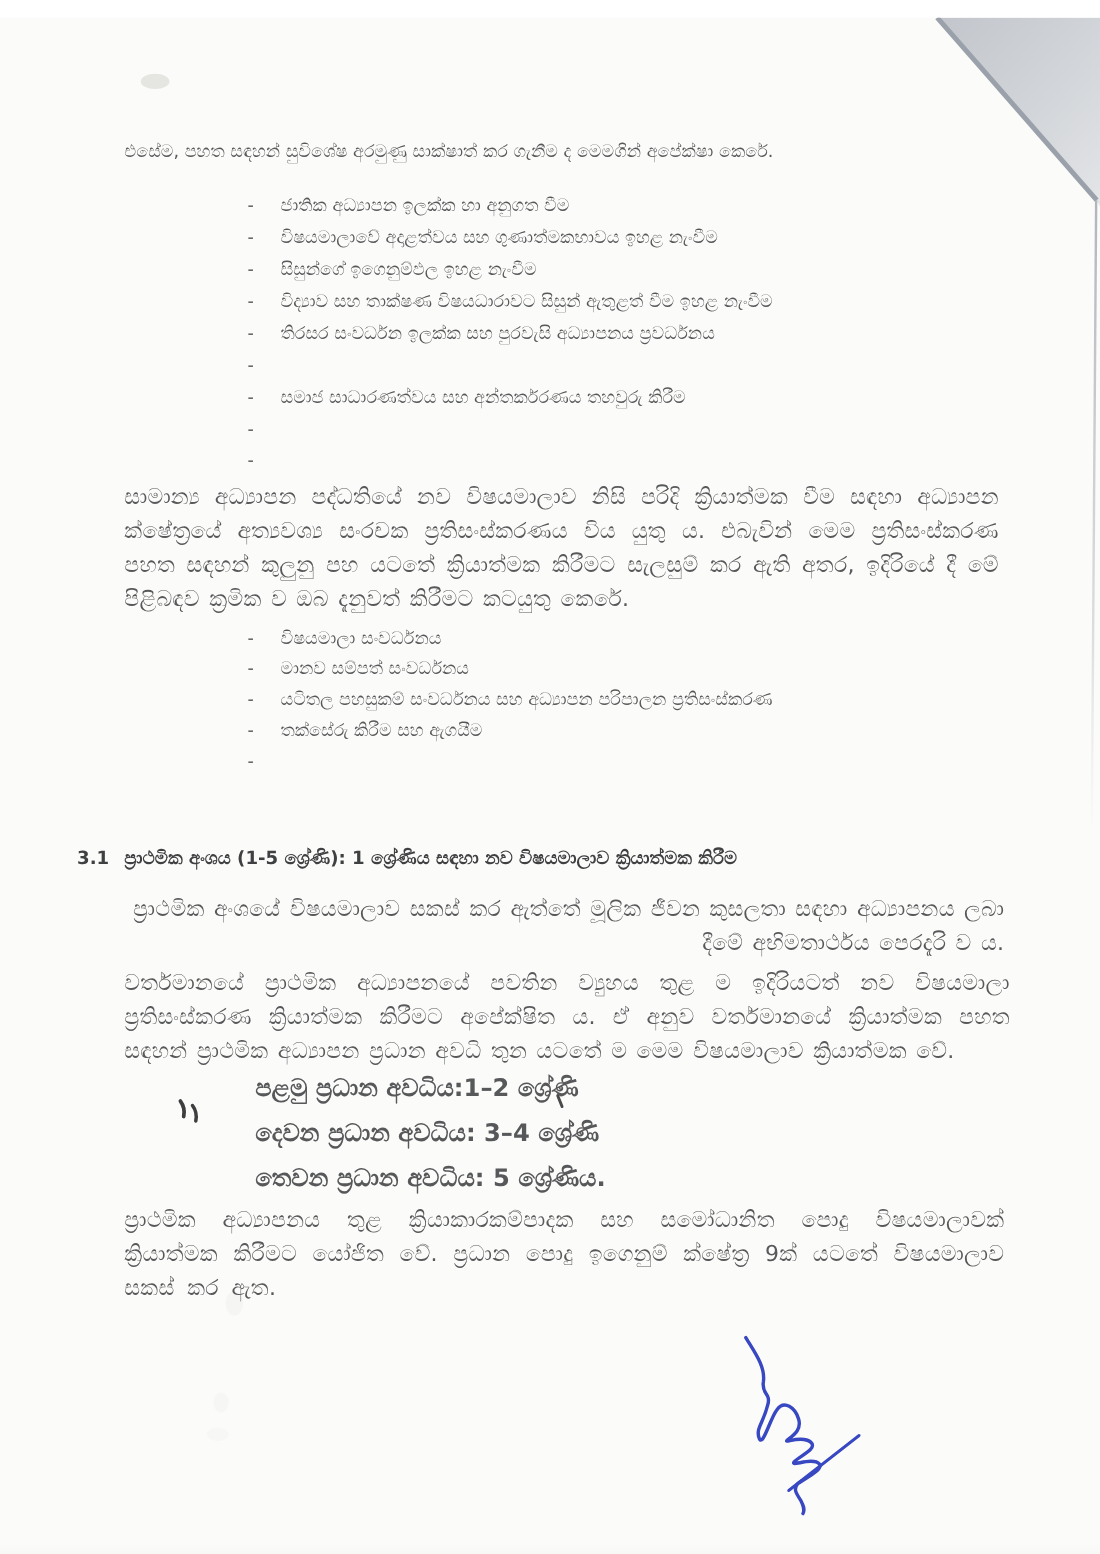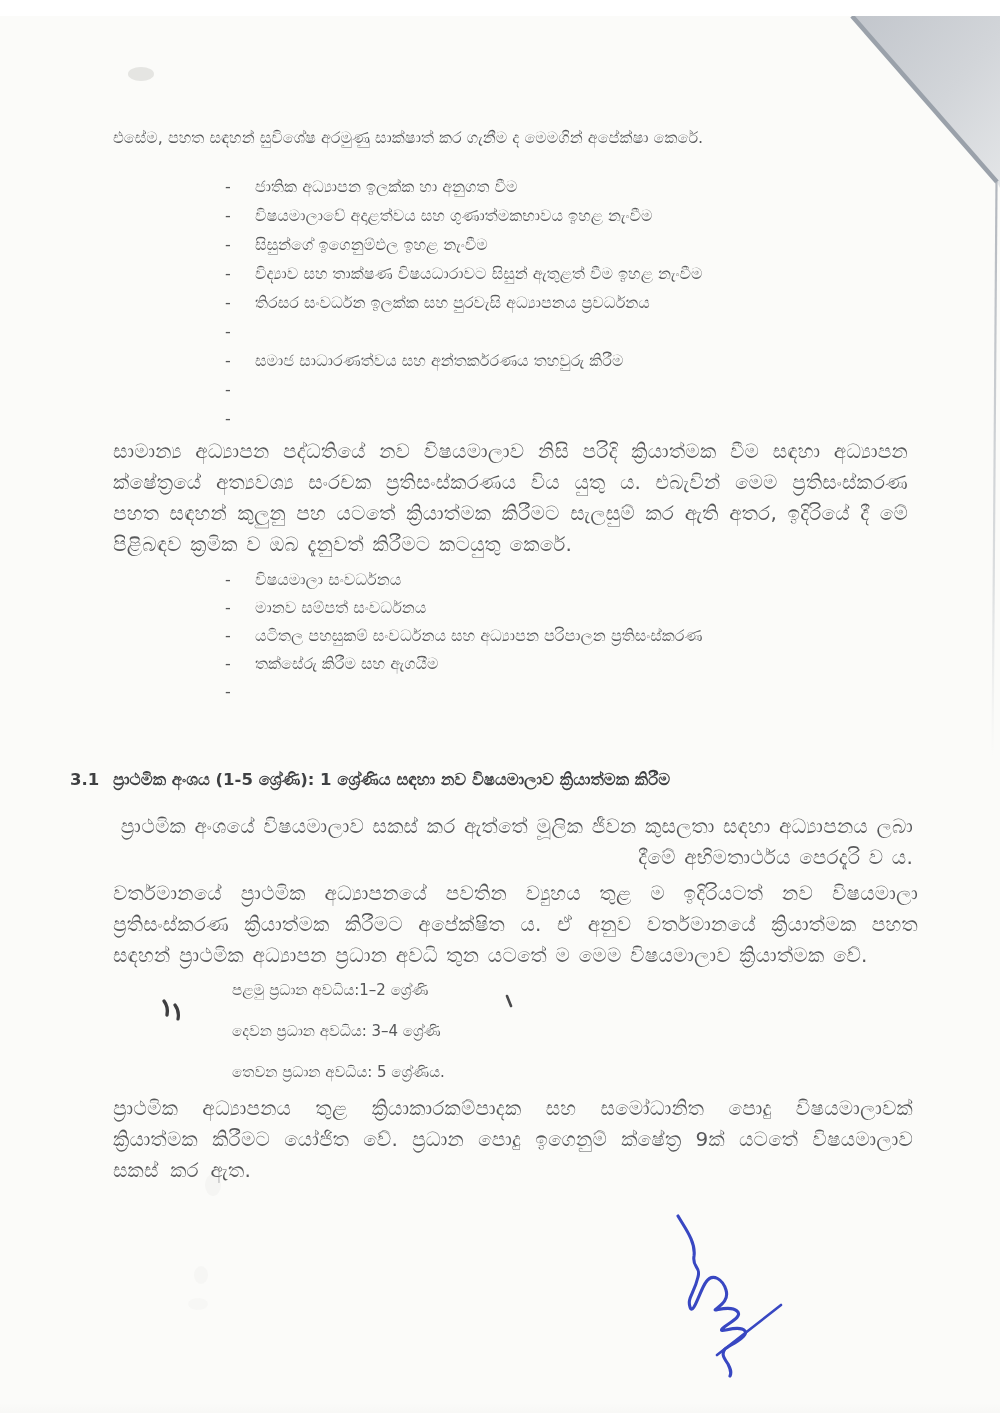--- a/index.html
+++ b/index.html
@@ -28,21 +28,21 @@
     word-spacing:2px;
   }
   .intro{font-size:16px;line-height:24px;}
   .list{position:absolute;}
   .li{display:flex;align-items:flex-start;font-size:16px;}
   .goals .li{height:29px;line-height:29px;}
   .pillars .li{height:28px;line-height:28px;}
   .dash{width:30px;flex:0 0 30px;}
   .heading{display:flex;font-weight:bold;color:var(--heading-ink);font-size:16.5px;line-height:24px;}
   .heading .num{width:43px;flex:0 0 43px;}
-  .stage{font-size:15px;line-height:24px;}
+  .stage{font-size:22px;line-height:24px;font-weight:bold;}
   .corner-svg{position:absolute;top:0;right:0;pointer-events:none;}
   .sig-svg{position:absolute;pointer-events:none;}
   .mark-svg{position:absolute;pointer-events:none;}
   .smudge{position:absolute;border-radius:50%;background:#c9c9c6;pointer-events:none;}
   .bottom-shade{
     position:absolute;left:0;right:0;bottom:0;height:26px;
     background:linear-gradient(to bottom, rgba(0,0,0,0), rgba(0,0,0,0.035));
     pointer-events:none;
   }
 </style>

